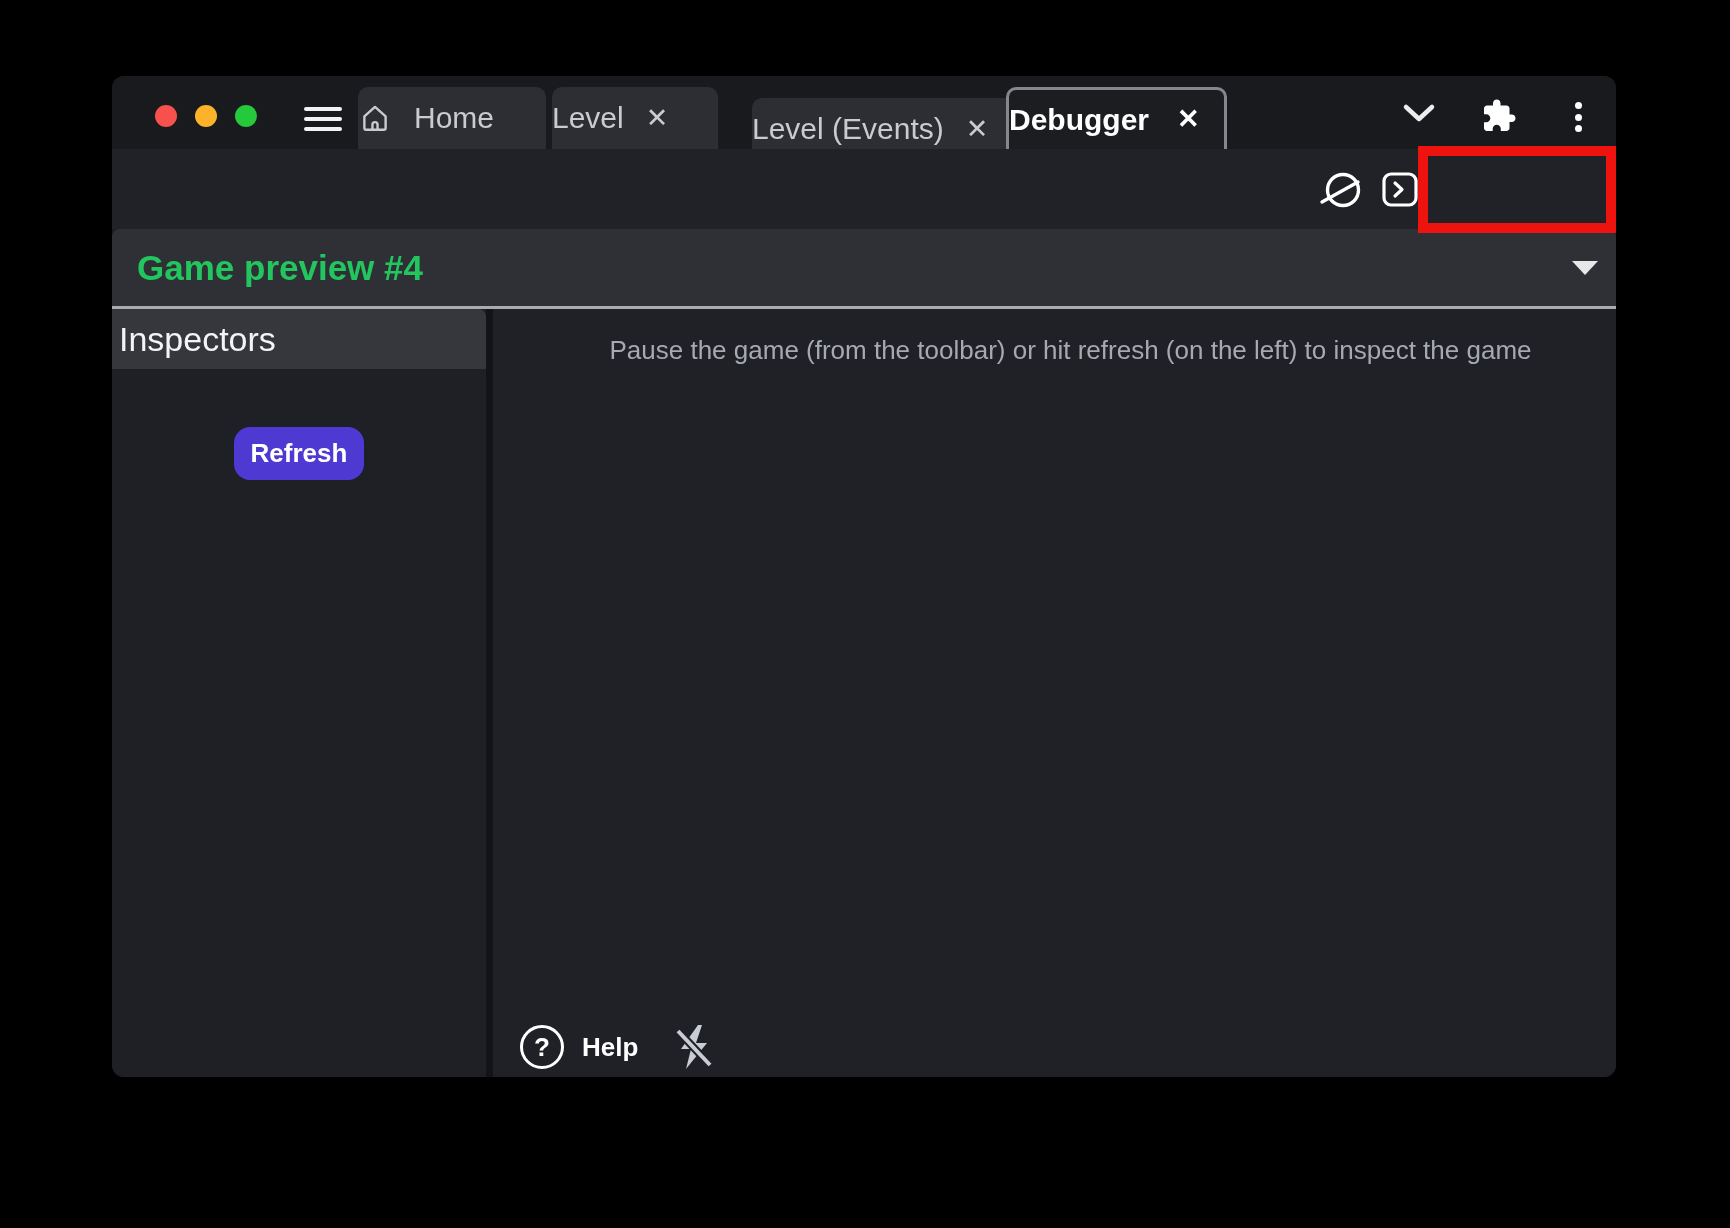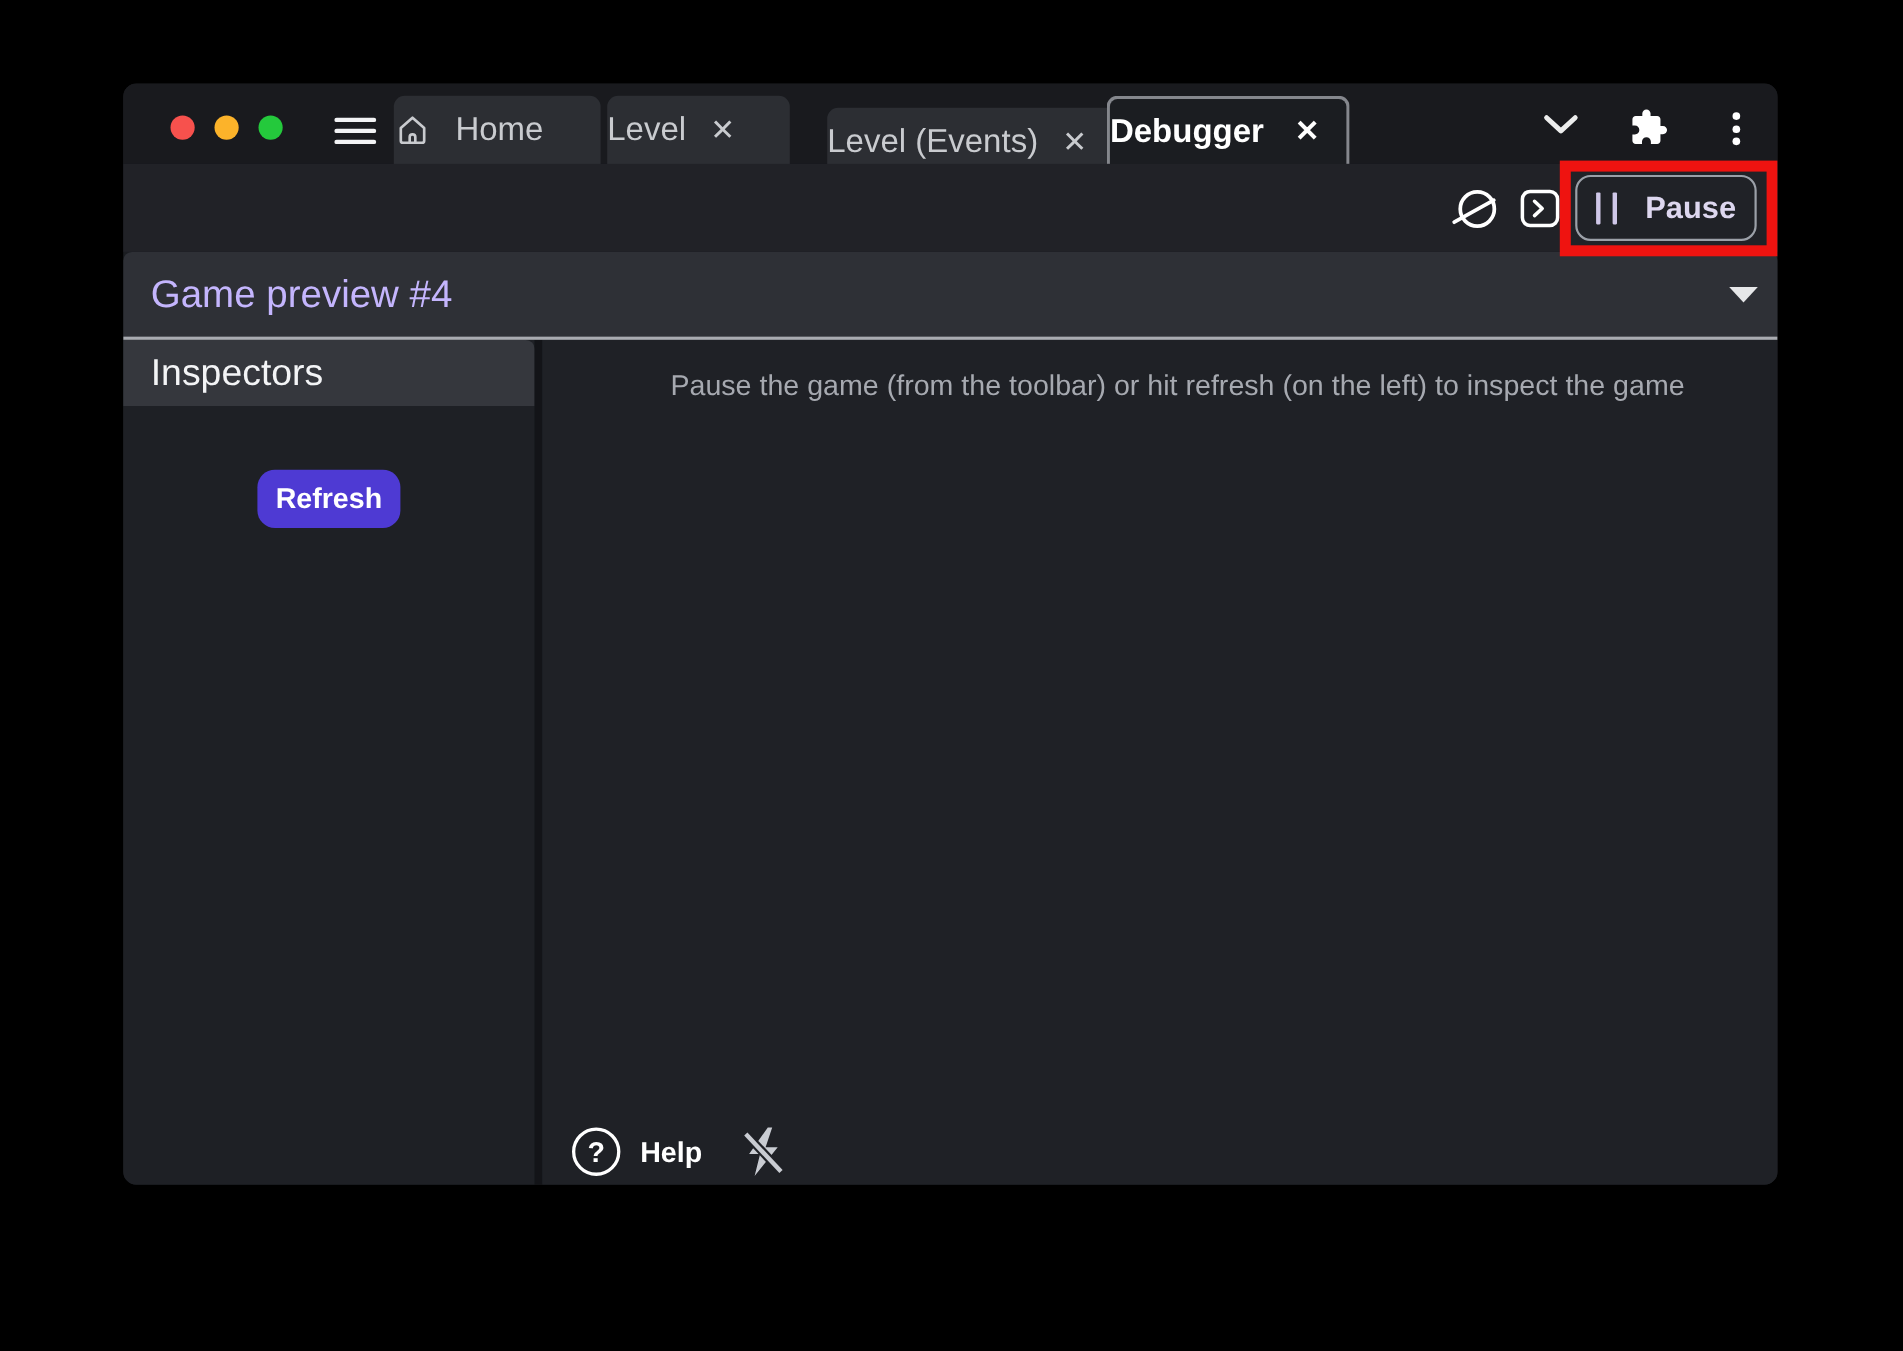--- a/index.html
+++ b/index.html
@@ -46,30 +46,30 @@
   .pause-bars { display:flex; gap:11px; }
   .pause-bars i { width:4px; height:29px; background:#cfc7e8; border-radius:1px; }
   .pause-label { color:#ddd7ef; font-size:28px; font-weight:700; }
   .red-annotation { position:absolute; left:1306px; top:70px; width:198px; height:87px;
                     border:10px solid #ef1310; z-index:50; pointer-events:none; }
 
   
   .preview-bar { position:absolute; left:0; top:153px; width:100%; height:77px;
                  background:#2e3036; border-radius:8px 8px 0 0; }
   .preview-title { position:absolute; left:25px; top:0; height:77px; display:flex; align-items:center;
-                   color:#c4b5fd; font-size:35px; font-weight:400; }
+                   color:#22c55e; font-size:35px; font-weight:700; }
   .preview-caret { position:absolute; right:18px; top:32px; width:0; height:0;
                    border-left:13px solid transparent; border-right:13px solid transparent;
                    border-top:14px solid #e6e7e9; cursor:pointer; }
   .hdivider { position:absolute; left:0; top:230px; width:100%; height:3px; background:#a9abb1; }
 
   
   .sidebar { position:absolute; left:0; top:233px; width:374px; height:768px; background:#1e2025; }
   .inspectors-header { position:absolute; left:0; top:0; width:100%; height:60px; background:#35373d;
-                       border-radius:0 8px 0 0; display:flex; align-items:center; padding-left:25px;
+                       border-radius:0 8px 0 0; display:flex; align-items:center; padding-left:7px;
                        color:#f3f4f6; font-size:34px; font-weight:500; }
   .refresh-btn { position:absolute; left:122px; top:78px; width:130px; height:53px;
                  background:#4e3ad3; border:none; border-radius:16px; color:#fff;
                  font-family:"Liberation Sans", sans-serif; font-size:26px; font-weight:700; cursor:pointer;margin-top:40px; }
   .vdivider { position:absolute; left:374px; top:233px; width:7px; height:768px; background:#131418; }
 
   .main { position:absolute; left:381px; top:233px; width:1123px; height:768px; background:#1f2126; }
   .hint { padding-top:26px; text-align:center; color:#a6a9b0; font-size:26px; white-space:nowrap;margin-left:32px; }
 
   .main-footer { position:absolute; left:27px; top:714px; display:flex; align-items:center; }
@@ -149,27 +149,20 @@
         <circle cx="25" cy="24" r="15.5"></circle>
         <line x1="4" y1="36" x2="40" y2="16"></line>
       </svg>
     </div>
     <div class="console-btn">
       <svg width="38" height="38" viewBox="0 0 38 38" fill="none" stroke="#ffffff" stroke-width="3.2" stroke-linecap="round" stroke-linejoin="round">
         <rect x="3" y="4" width="32" height="31" rx="7"></rect>
         <polyline points="14,13 21,19.5 14,26"></polyline>
       </svg>
     </div>
-    <div class="pause-btn">
-      <span class="pause-bars">
-          <i></i>
-          <i></i>
-        </span>
-      <span class="pause-label">Pause</span>
-    </div>
   </div>
 
   <div class="red-annotation"></div>
 
   <div class="preview-bar">
     <div class="preview-title">Game preview #4</div>
     <div class="preview-caret"></div>
   </div>
   <div class="hdivider"></div>
 

